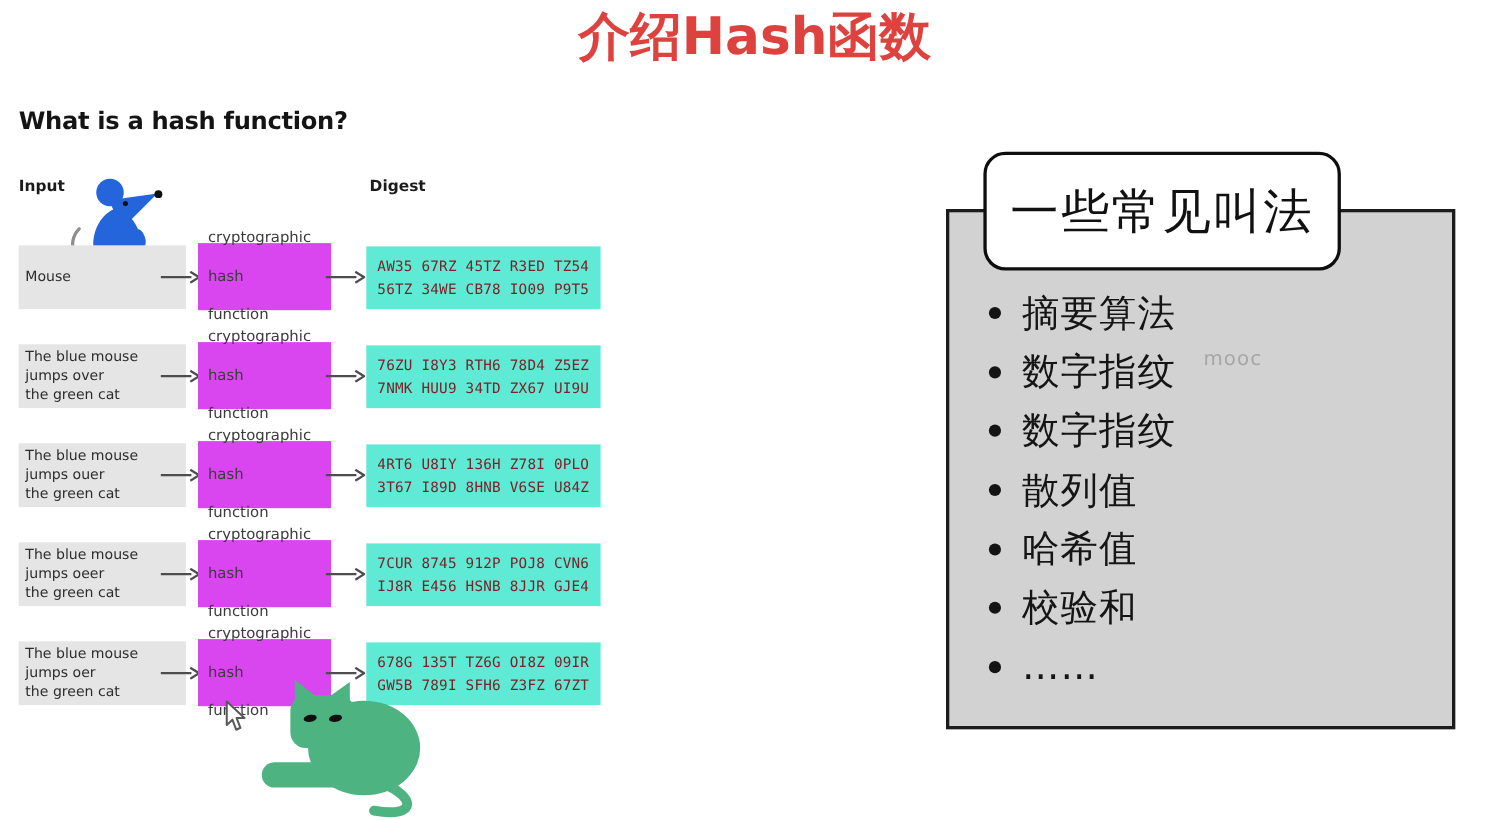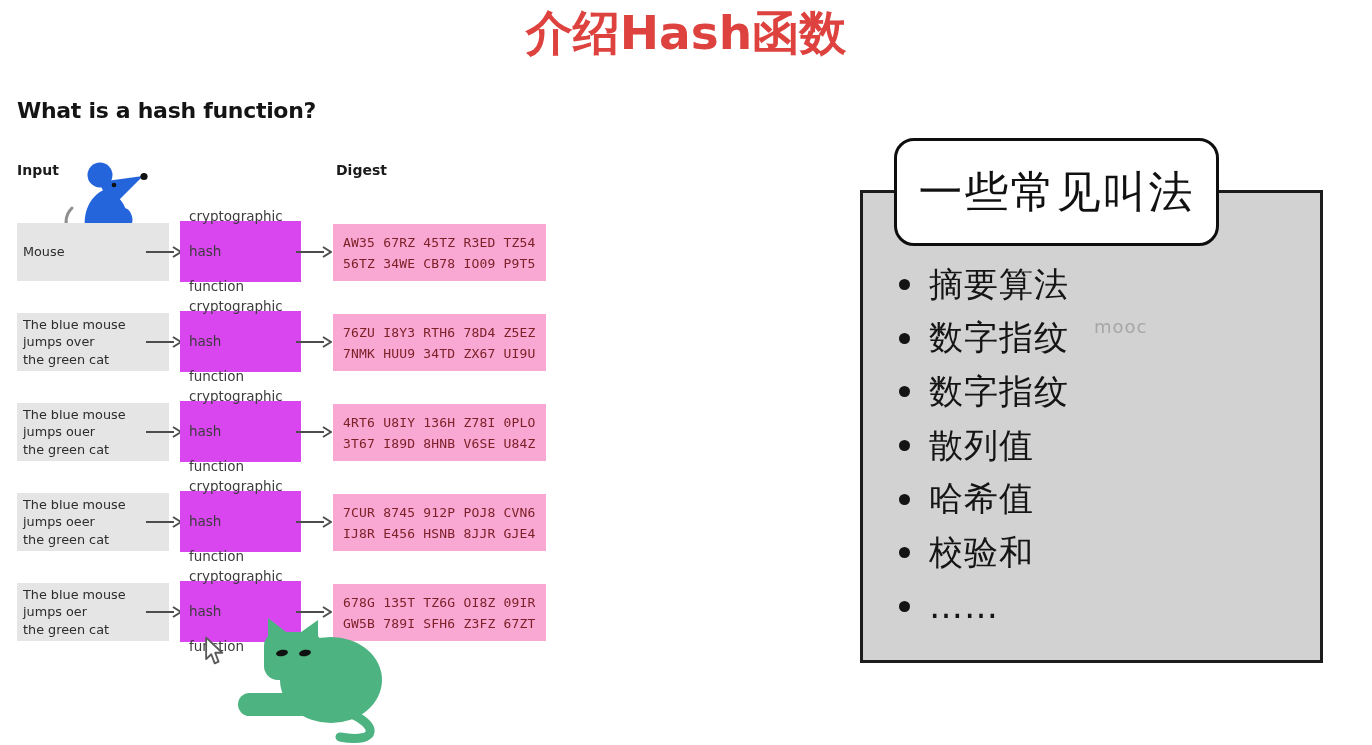--- a/index.html
+++ b/index.html
@@ -26,21 +26,21 @@
   .box { position:absolute; display:flex; flex-direction:column; justify-content:center; }
   .input-box {
     left:0; top:0; width:152px; height:58px; background:#e5e5e5;
     padding-left:6px; font-size:12.8px; line-height:17.5px; color:#2c2c2c;
   }
   .hash-box {
     left:163px; top:-2px; width:121px; height:61px; background:#d946ef;
     padding-left:9px; font-size:13.5px; line-height:19px; color:#3c3c3c;gap:16px;
   }
   .digest-box {
-    left:316px; top:1px; width:213px; height:57px; background:#f9a8d4;
+    left:316px; top:1px; width:213px; height:57px; background:#5eead4;
     padding-left:10px; font-size:13px; line-height:21px; color:#7c2127;
     font-family:"DejaVu Sans Mono","Liberation Mono",monospace; letter-spacing:0.2px;
   }
   .arrow { position:absolute; top:23px; }
   .arrow-1 { left:129px; }
   .arrow-2 { left:279px; }
 
   .illus { position:absolute; }
   .mouse-illus { left:58px; top:161px; }
   .cat-illus { left:234px; top:616px; }

